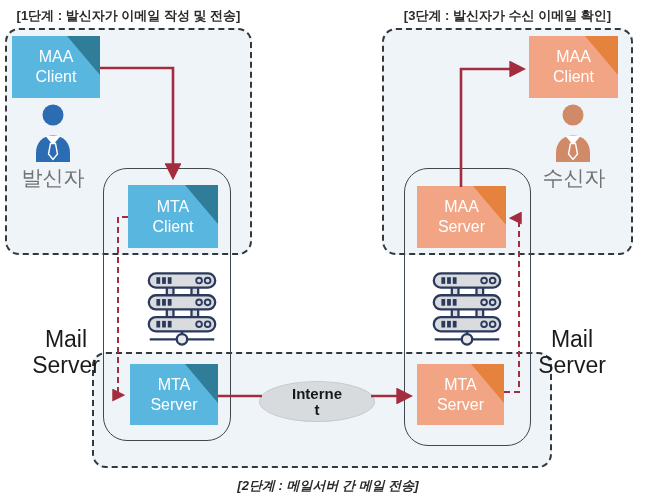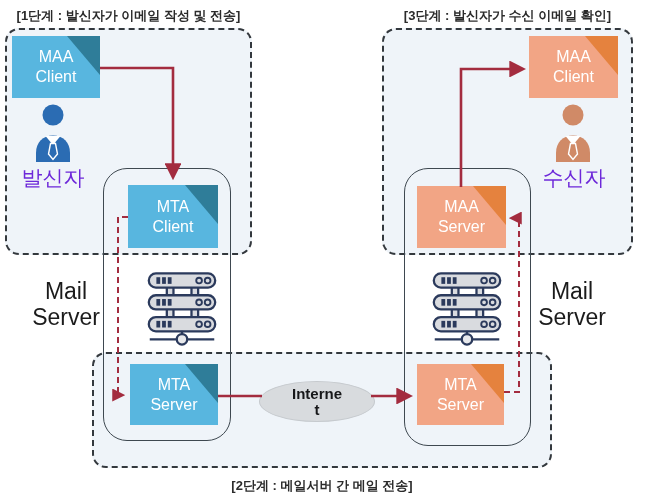--- a/index.html
+++ b/index.html
@@ -23,22 +23,22 @@
                 clip-path:polygon(0 0,100% 0,100% 100%);}
   .node.blue{background:var(--blue-box);}
   .node.blue .corner{background:var(--blue-corner);}
   .node.orange{background:var(--orange-box);}
   .node.orange .corner{background:var(--orange-corner);}
 
   
   .step-title{position:absolute;font-size:13px;font-weight:700;color:#2b2b2b;
               text-align:center;white-space:nowrap;}
   .big-label{position:absolute;font-size:23px;font-weight:500;color:#1b1b1b;
-             text-align:center;line-height:1.15;}
-  .actor-label{position:absolute;font-size:21px;font-weight:500;color:#6d28d9;
+             text-align:center;line-height:1.15;margin-top:48px;}
+  .actor-label{position:absolute;font-size:21px;font-weight:500;color:#737373;
                text-align:center;}
 
   
   .ellipse{position:absolute;border-radius:50%;background:var(--ellipse-fill);
            border:1px solid #c6cace;display:flex;flex-direction:column;
            align-items:center;justify-content:center;font-weight:700;
            font-size:15px;line-height:1.05;color:#17181a;}
 
   
   .overlay{position:absolute;left:0;top:0;width:658px;height:501px;pointer-events:none;}
@@ -208,15 +208,15 @@
 
     <path class="arrow-line" d="M218,396 L262,396"></path>
 
     <path class="arrow-line" d="M371,396 L409,396" marker-end="url(#ah)"></path>
 
     <path class="arrow-dashed" d="M504,392 L519,392 L519,218 L512,218" marker-end="url(#ah)"></path>
 
     <path class="arrow-line" d="M461,187 L461,69 L522,69" marker-end="url(#ah)"></path>
   </svg>
 
-  <div class="step-title" style="left:92px;top:477px;width:460px;">[2단계 : 메일서버 간 메일 전송]</div>
+  <div class="step-title" style="left:98px;top:477px;width:460px;font-style:italic;">[2단계 : 메일서버 간 메일 전송]</div>
 
 </div>
 
 </body></html>

